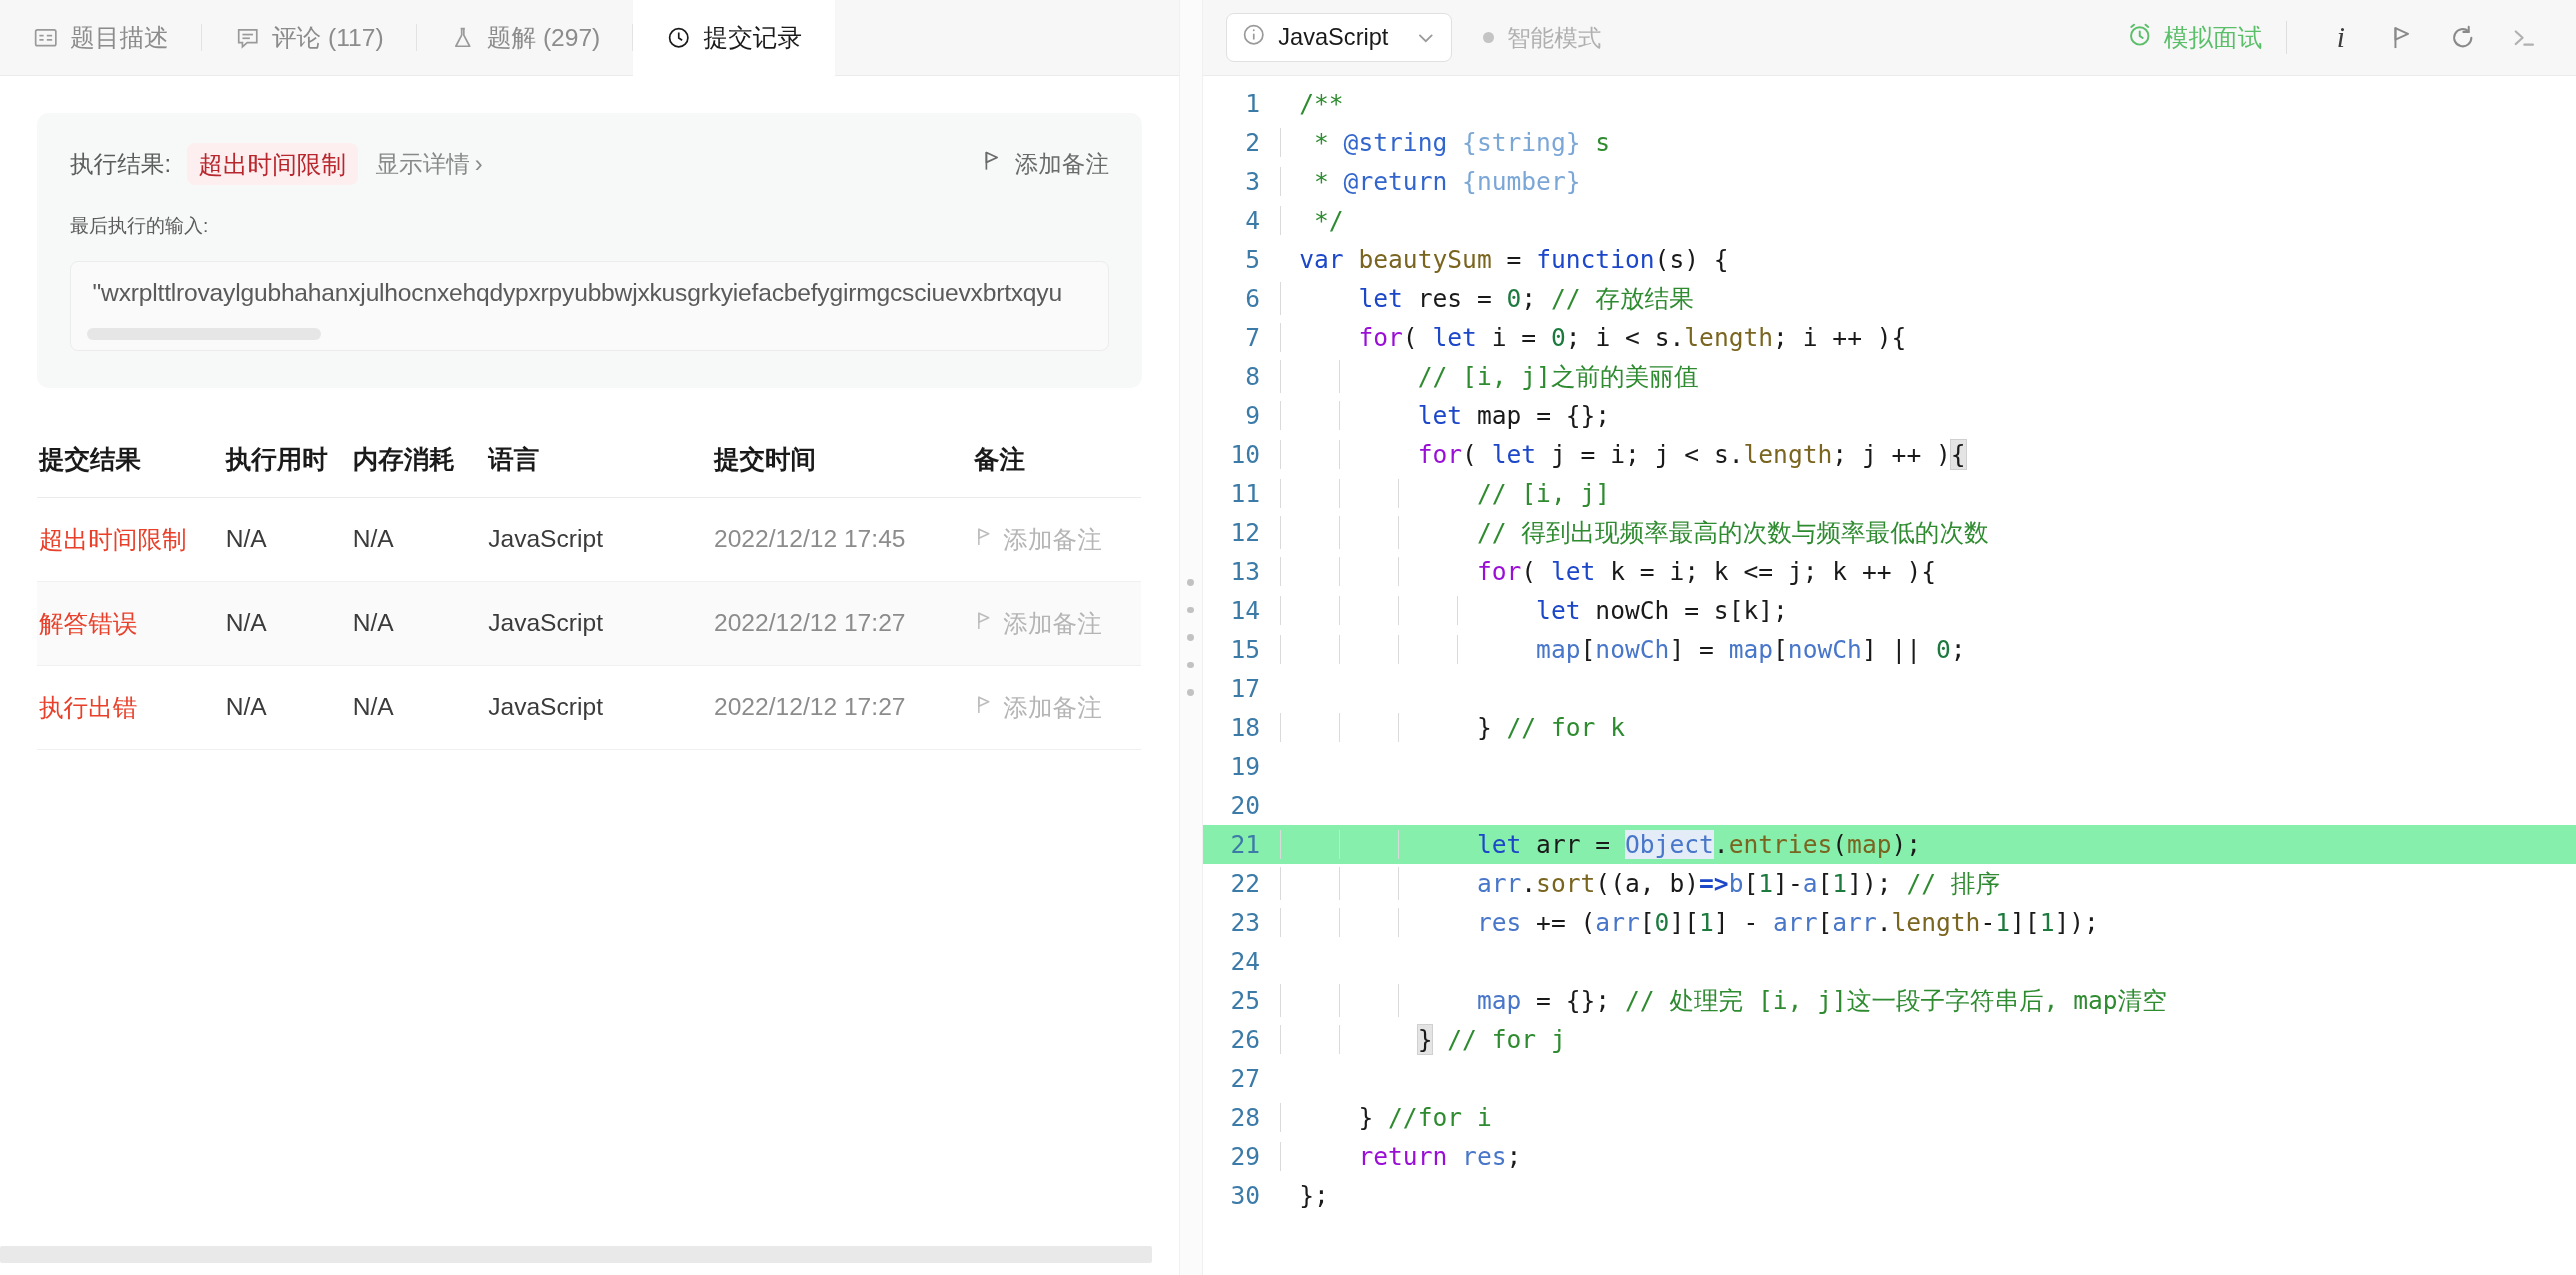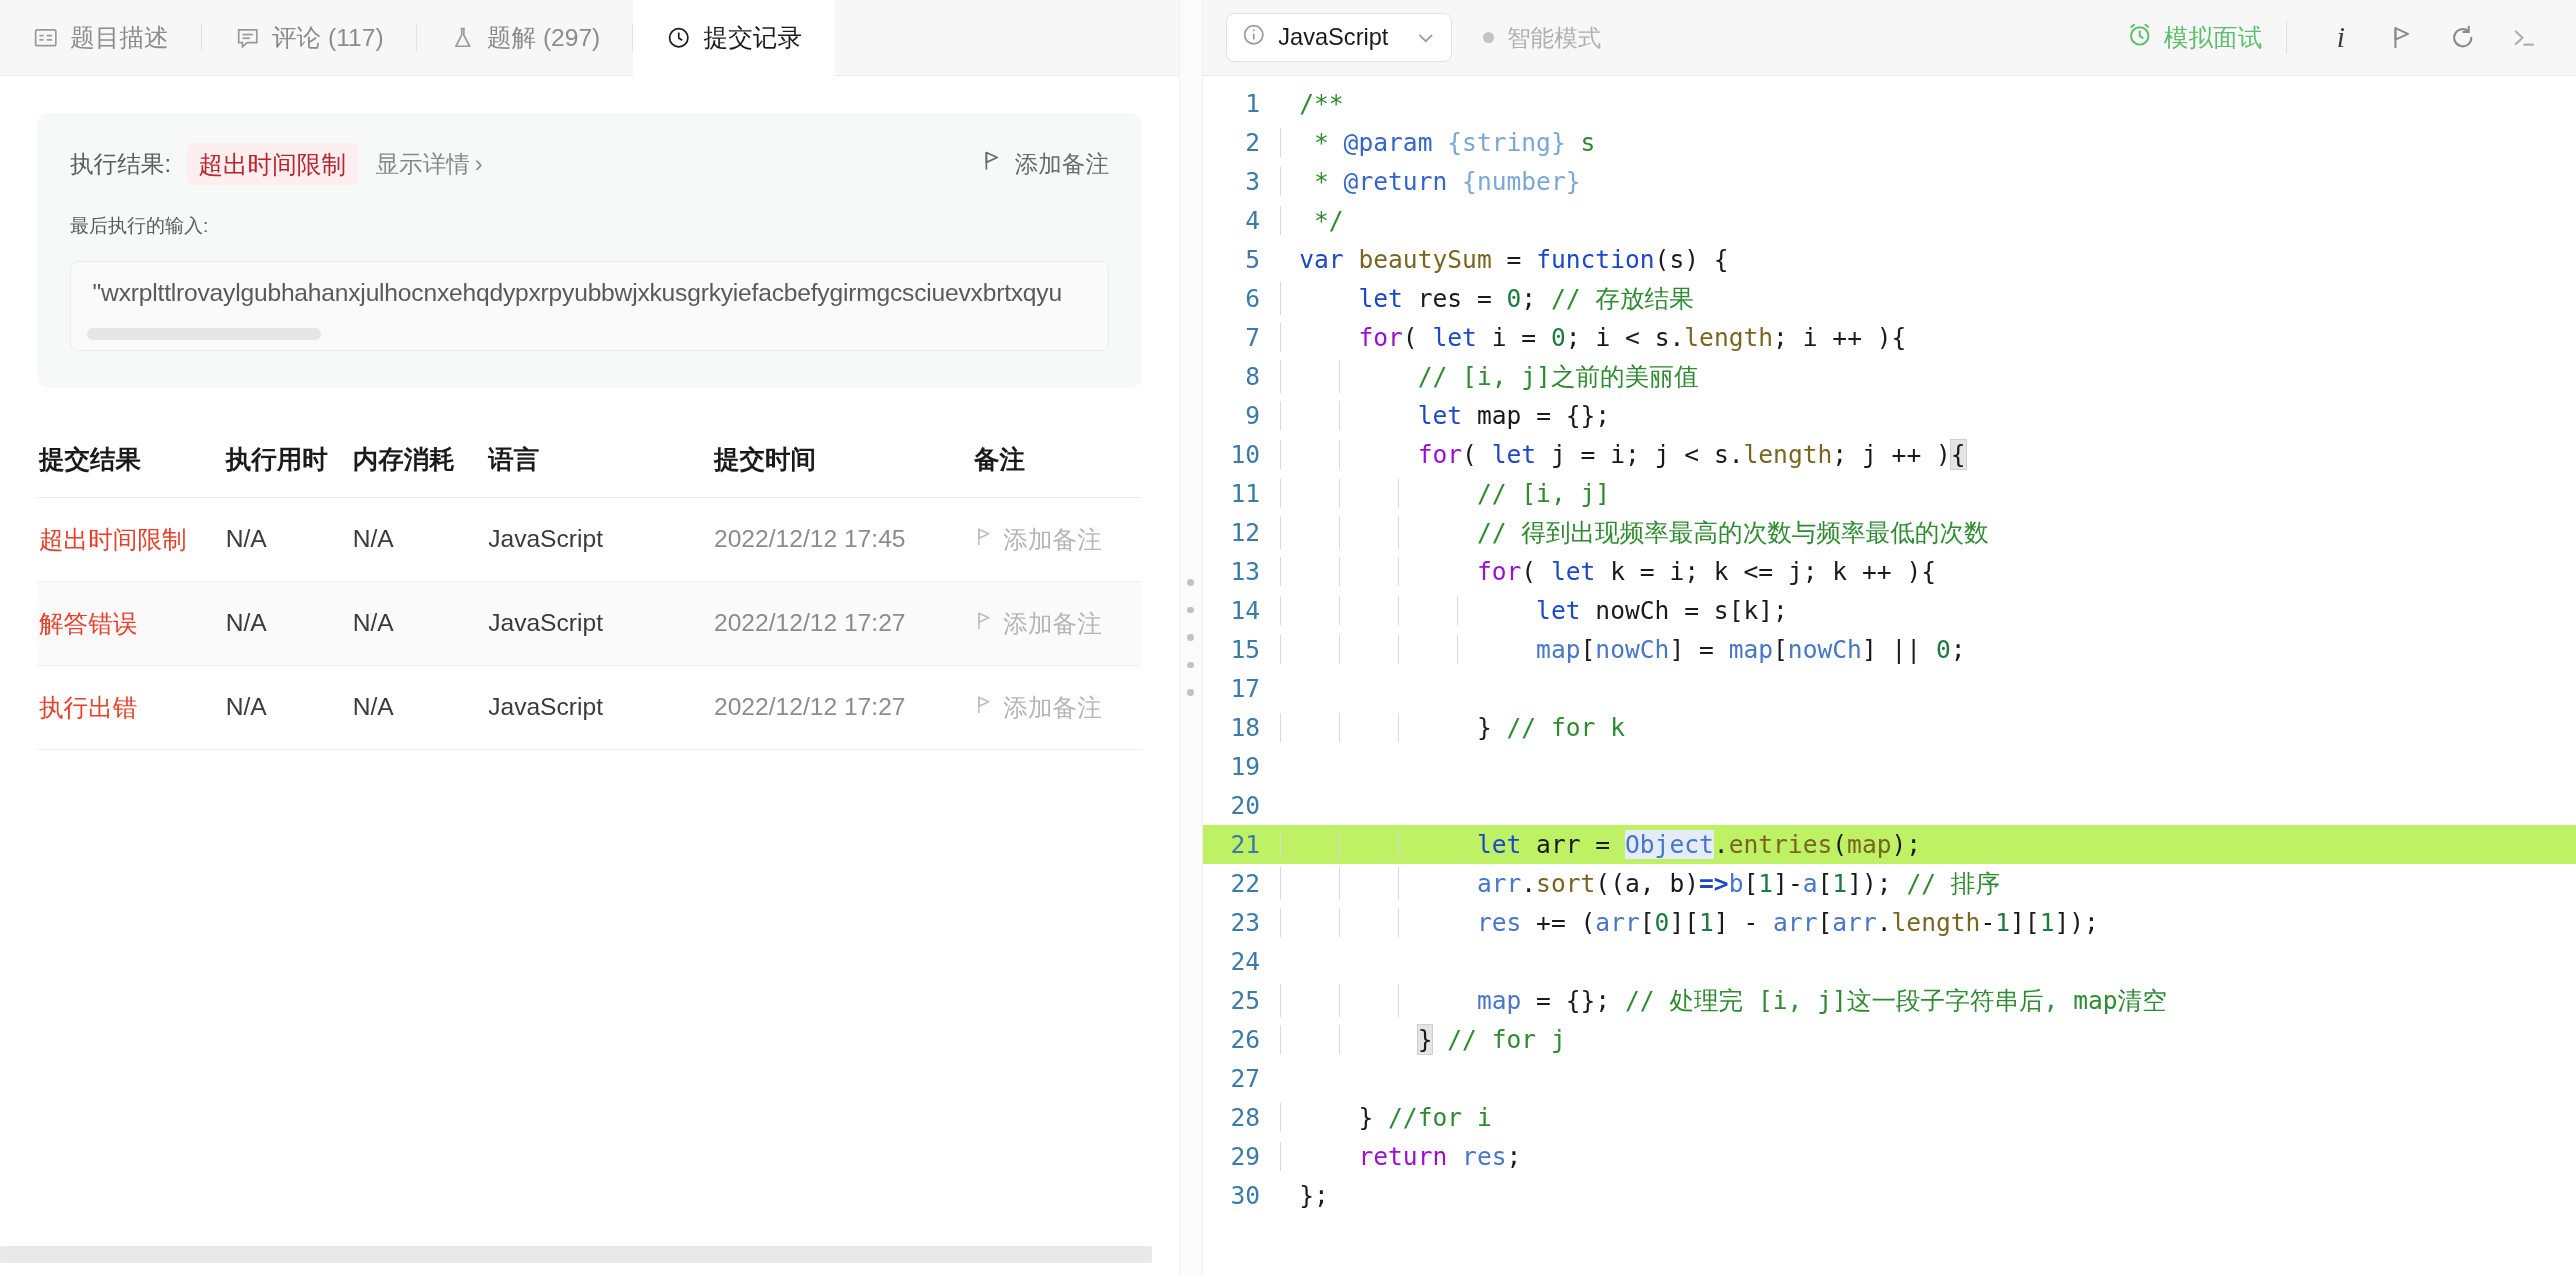--- a/index.html
+++ b/index.html
@@ -224,21 +224,21 @@
   }
   .code-line {
     display: flex;
     height: 39px;
     align-items: center;
     font-family: "DejaVu Sans Mono", monospace;
     font-size: 24.6px;
     white-space: pre;
     position: relative;
   }
-  .code-line.active { background: #bef264; }
+  .code-line.active { background: #86efac; }
   .gutter {
     width: 77px; min-width: 77px;
     text-align: right;
     padding-right: 19.6px;
     color: #3c7ba8;
     font-family: "DejaVu Sans Mono", monospace;
     font-size: 24.6px;
   }
   .codetext { padding-left: 19.6px; color: #1a1a1a; position: relative; }
 
@@ -483,21 +483,21 @@
     </div>
 
     <div class="editor">
 
       <div class="code-line">
         <span class="gutter">1</span>
         <span class="codetext"><span class="t-com">/**</span></span>
       </div>
       <div class="code-line">
         <span class="gutter">2</span>
-        <span class="codetext"><span class="indent-guide" style="left:0px"></span><span class="t-com"> * </span><span class="t-doc">@param</span><span class="t-com"> </span><span class="t-doctype">{string}</span><span class="t-com"> s</span></span>
+        <span class="codetext"><span class="indent-guide" style="left:0px"></span><span class="t-com"> * </span><span class="t-doc">@string</span><span class="t-com"> </span><span class="t-doctype">{string}</span><span class="t-com"> s</span></span>
       </div>
       <div class="code-line">
         <span class="gutter">3</span>
         <span class="codetext"><span class="indent-guide" style="left:0px"></span><span class="t-com"> * </span><span class="t-doc">@return</span><span class="t-com"> </span><span class="t-doctype">{number}</span></span>
       </div>
       <div class="code-line">
         <span class="gutter">4</span>
         <span class="codetext"><span class="indent-guide" style="left:0px"></span><span class="t-com"> */</span></span>
       </div>
       <div class="code-line">

